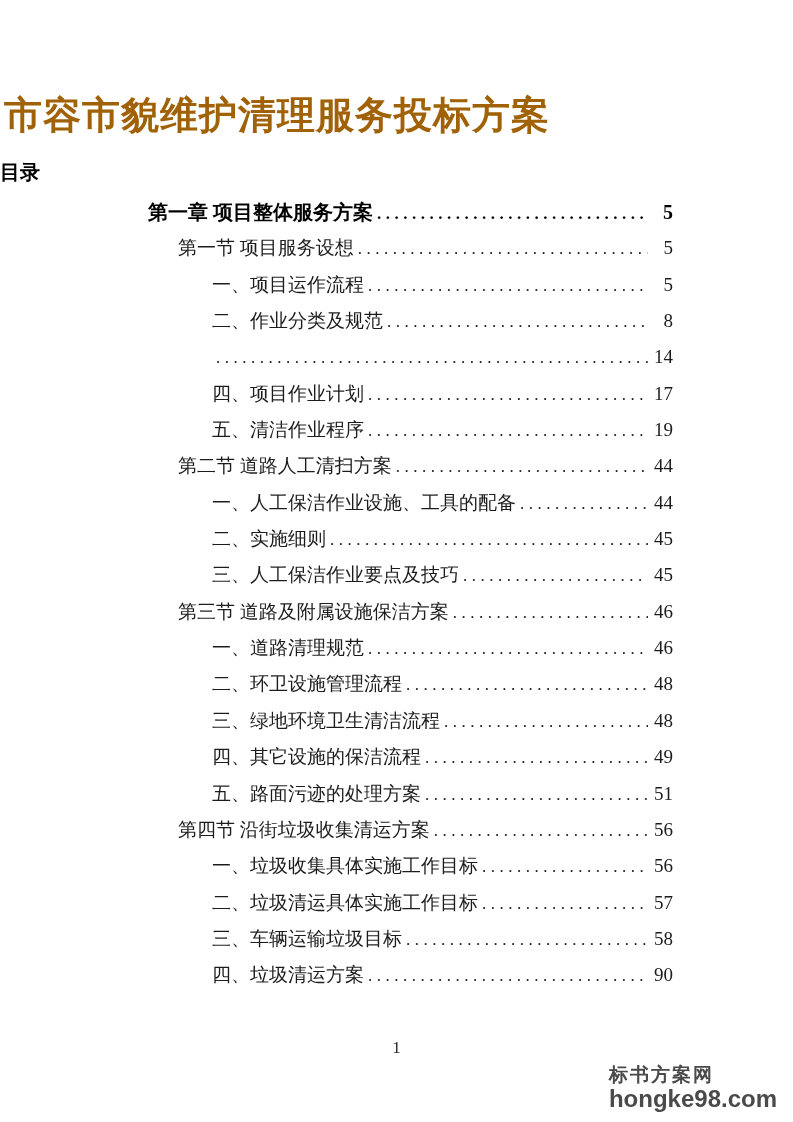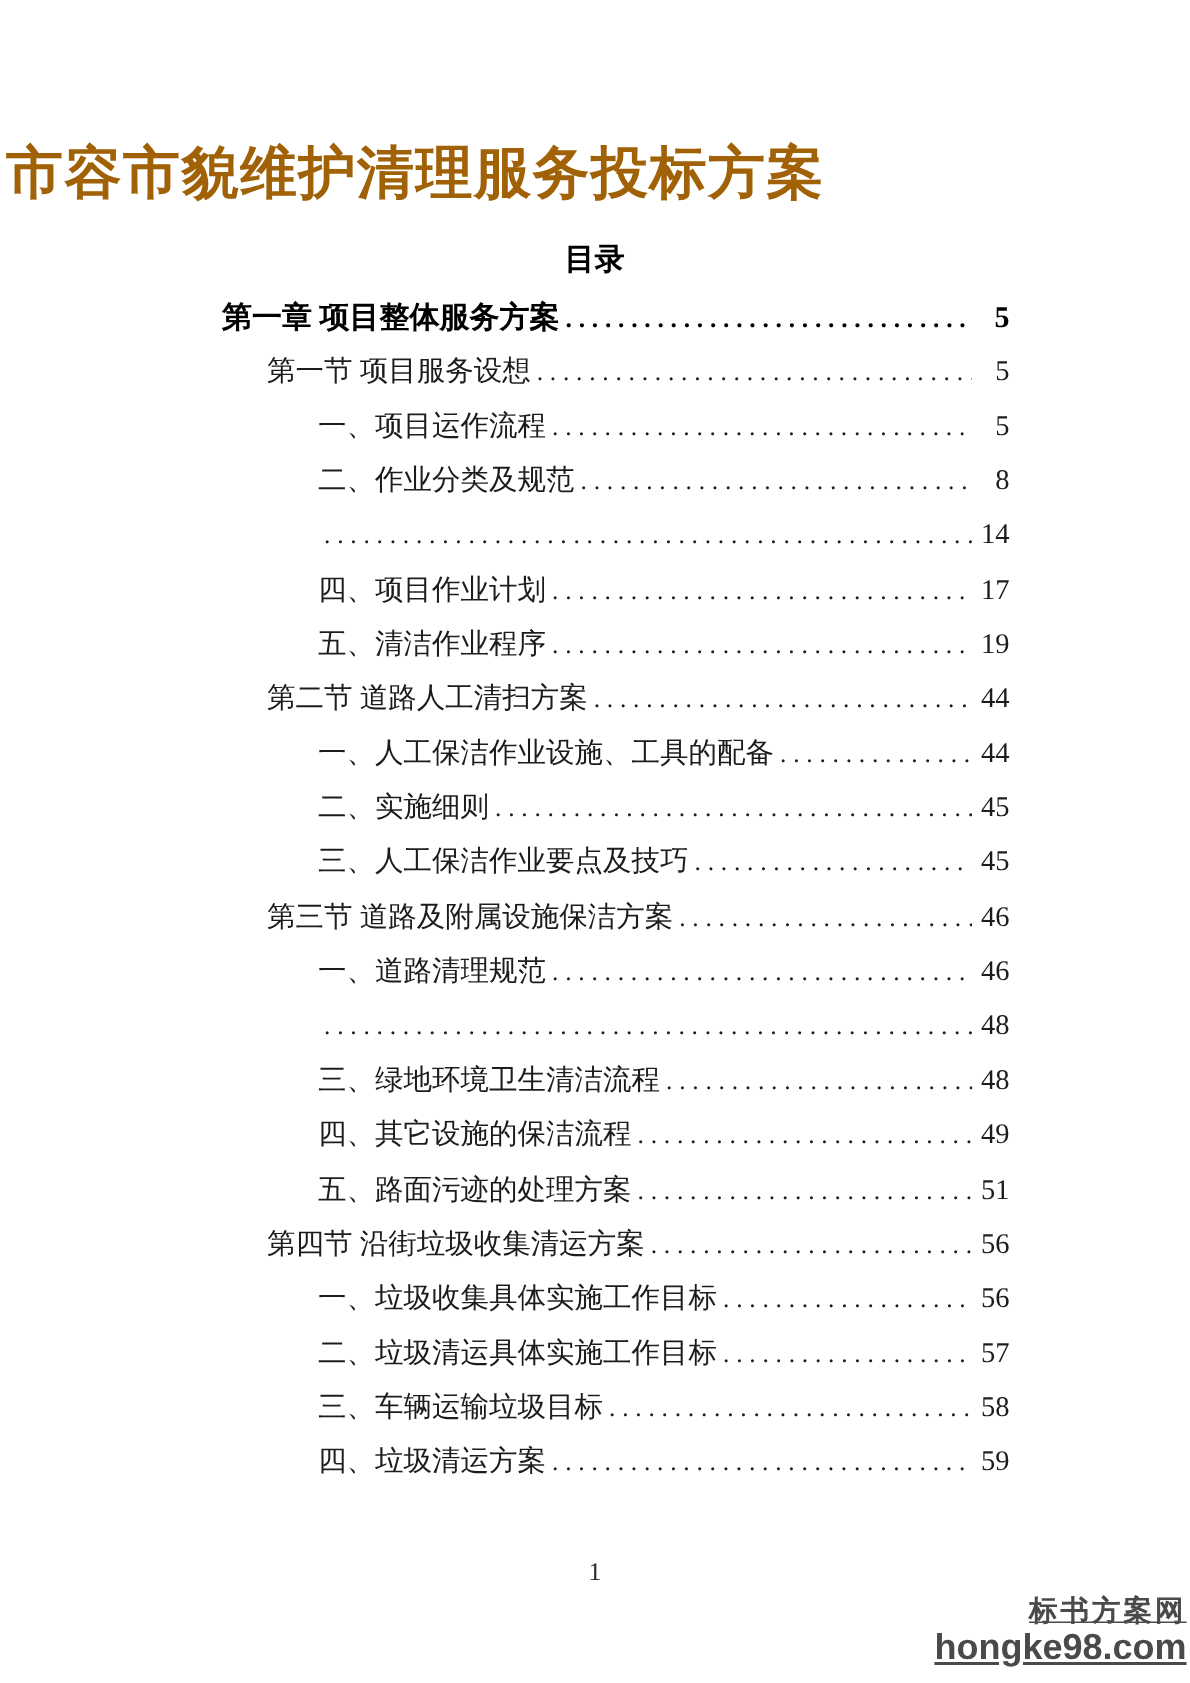--- a/index.html
+++ b/index.html
@@ -27,21 +27,21 @@
     font-weight: bold;
     letter-spacing: 1px;
     color: #a16207;
   }
   .toc-heading {
     position: absolute;
     top: 159px;
     left: 0;
     width: 100%;
     margin: 0;
-    text-align: center;
+    text-align: left;
     font-size: 20px;
     font-weight: bold;
     color: #000000;
   }
   .toc {
     position: absolute;
     top: 194px;
     left: 120px;
     width: 553px;
   }
@@ -86,26 +86,25 @@
     position: absolute;
     top: 1038px;
     left: 0;
     width: 100%;
     text-align: center;
     font-size: 17px;
     color: #2a2a2a;
   }
   .watermark {
     position: absolute;
-    right: 2px;
+    right: 16px;
     top: 1064px;
-    text-align: right;
+    text-align: left;
     font-family: "Liberation Sans", "DejaVu Sans", sans-serif;
     color: #4a4a4a;
-    text-decoration: underline;
   }
   .wm-name {
     font-size: 19px;
     font-weight: bold;
     letter-spacing: 2px;
     line-height: 1.15;
   }
   .wm-url {
     font-size: 24px;
     font-weight: bold;
@@ -195,20 +194,21 @@
     <span class="toc-page">46</span>
   </div>
 
   <div class="toc-row lvl-item">
     <span class="toc-label">一、道路清理规范</span>
     <span class="toc-leader"></span>
     <span class="toc-page">46</span>
   </div>
 
   <div class="toc-row lvl-item">
+    <span class="toc-label">二、环卫设施管理流程</span>
     <span class="toc-leader"></span>
     <span class="toc-page">48</span>
   </div>
 
   <div class="toc-row lvl-item">
     <span class="toc-label">三、绿地环境卫生清洁流程</span>
     <span class="toc-leader"></span>
     <span class="toc-page">48</span>
   </div>
 
@@ -244,21 +244,21 @@
 
   <div class="toc-row lvl-item">
     <span class="toc-label">三、车辆运输垃圾目标</span>
     <span class="toc-leader"></span>
     <span class="toc-page">58</span>
   </div>
 
   <div class="toc-row lvl-item">
     <span class="toc-label">四、垃圾清运方案</span>
     <span class="toc-leader"></span>
-    <span class="toc-page">59</span>
+    <span class="toc-page">90</span>
   </div>
 </nav>
 
   <div class="page-number">1</div>
 
   <div class="watermark" style="color: rgb(74, 74, 74);">
     <div class="wm-name">标书方案网</div>
     <div class="wm-url">hongke98.com</div>
   </div>
 

